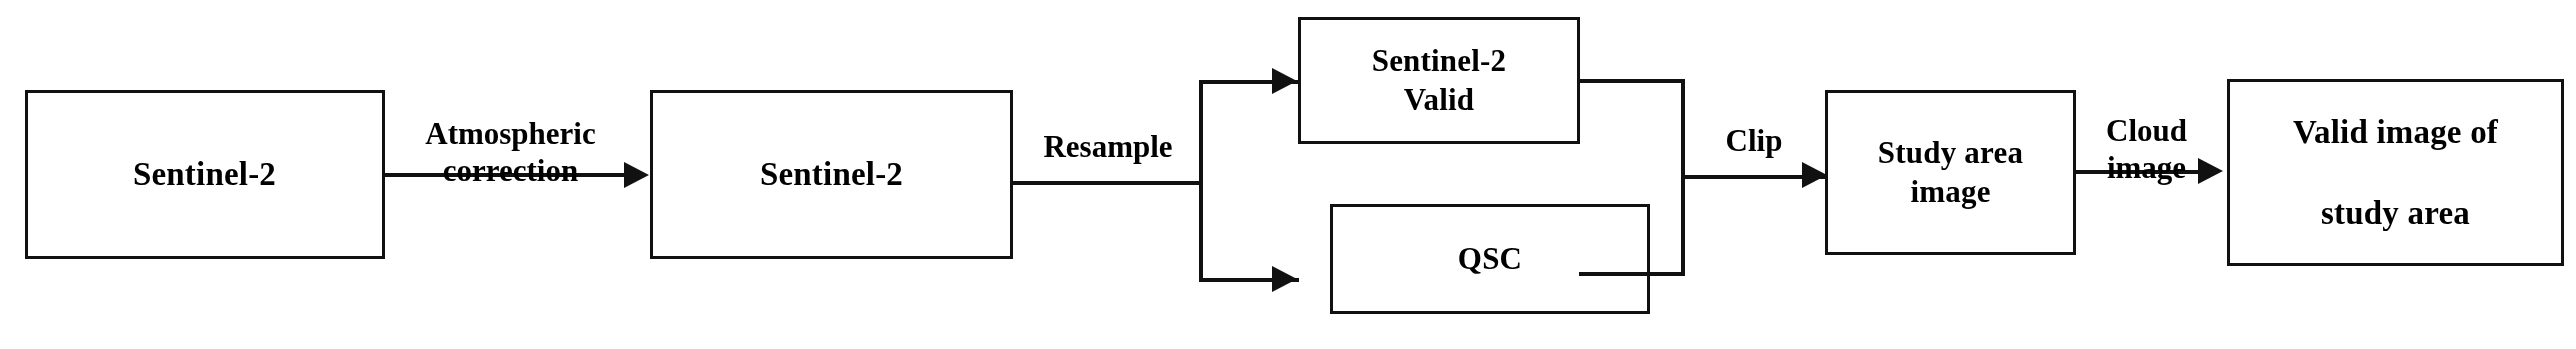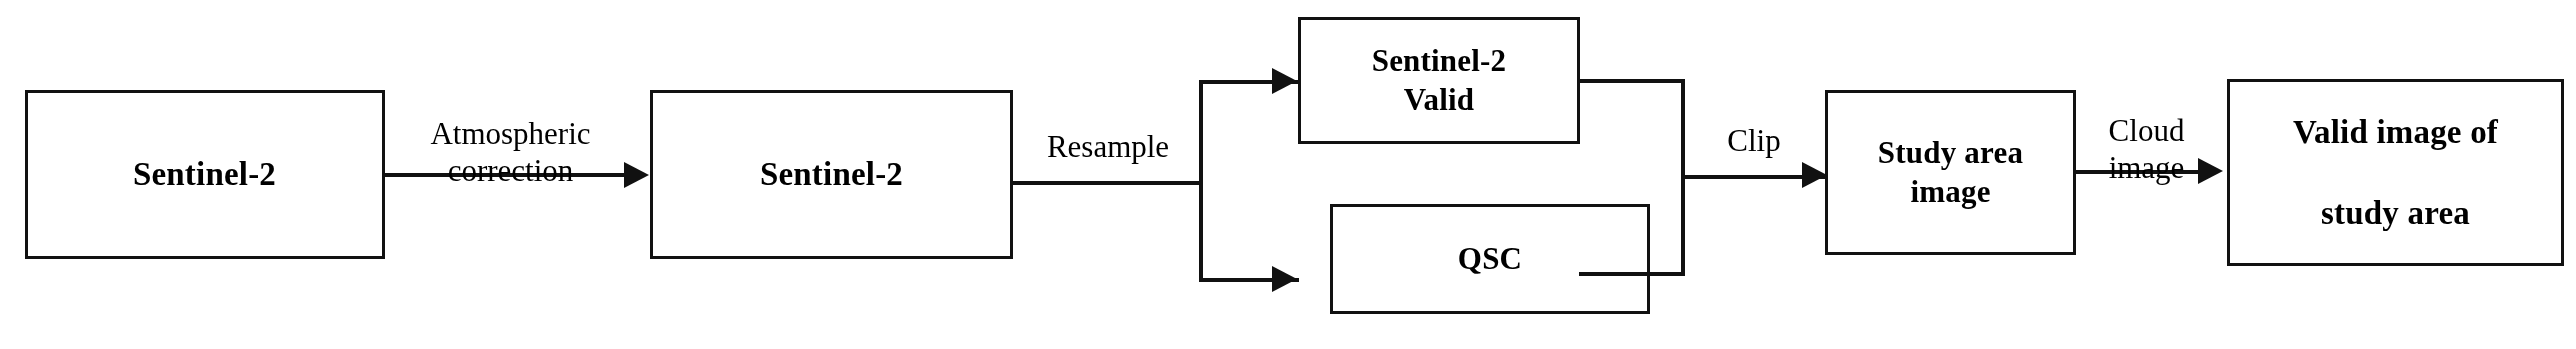--- a/index.html
+++ b/index.html
@@ -30,21 +30,21 @@
     color: #000000;
     line-height: 1.24;
     letter-spacing: 0.2px;
   }
   .node .ln { display: block; white-space: nowrap; }
   .node-lg { font-size: 33px; }
   .node-md { font-size: 31px; }
 
   .edge-label {
     position: absolute;
-    font-weight: normal;
+    font-weight: bold;
     color: #000000;
     text-align: center;
     line-height: 1.18;
     white-space: nowrap;
     font-size: 31px;
   }
   .edge-label .ln { display: block; }
 
   .hline {
     position: absolute;

